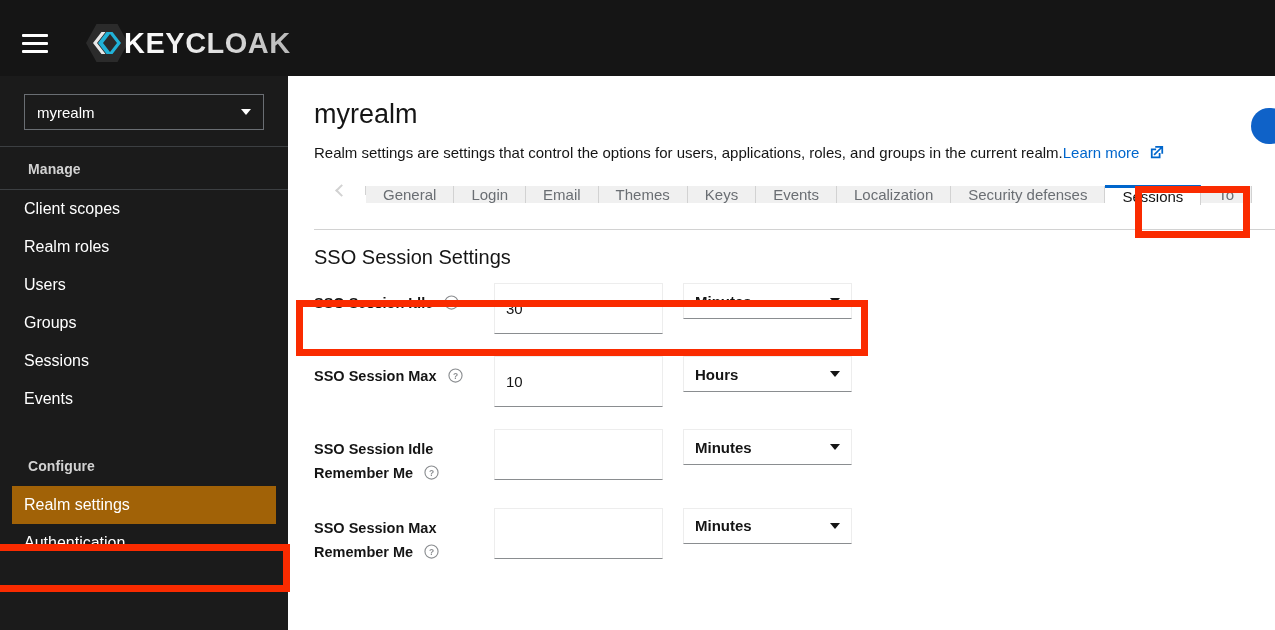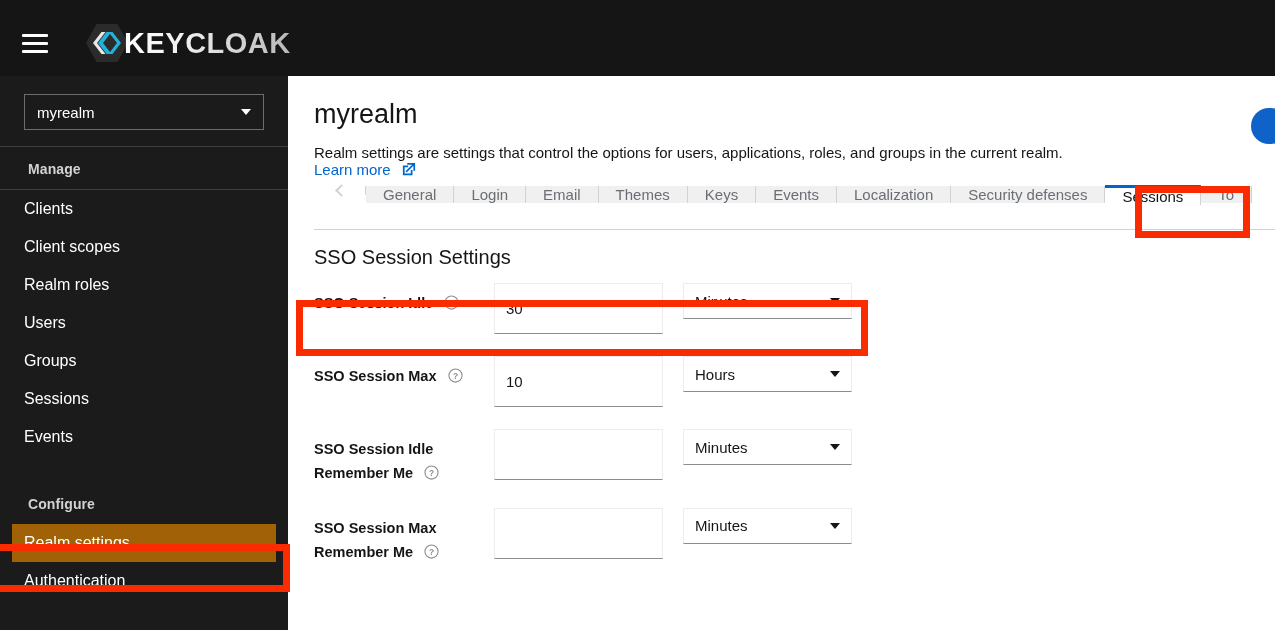--- a/index.html
+++ b/index.html
@@ -102,21 +102,20 @@
   .page-header { padding: 24px 26px 0 26px; position: relative; }
   .page-title {
     font-size: 27px; color: #151515; font-weight: normal;
     line-height: 1.1;
   }
   .page-desc-row {
     margin-top: 14px;
     font-size: 15px; color: #151515;
     display: flex; align-items: baseline; flex-wrap: nowrap;
     white-space: nowrap;
-    flex-direction: column;
   }
   .learn-more {
     color: #0066cc; margin-left: 0;
     text-decoration: none; cursor: pointer;
     display: inline-flex; align-items: center; gap: 11px;
   }
   .ext-icon { width: 14px; height: 14px; display: block; }
 
   .blue-pill {
     position: absolute;
@@ -199,21 +198,21 @@
     position: relative;
     width: 169px; height: 36px;
     margin-left: 20px;
     border: 1px solid #ededed;
     border-bottom: 1px solid #8a8d90;
     background: #ffffff;
     display: flex; align-items: center;
     padding: 0 11px;
     cursor: pointer;
   }
-  .unit-select-label { flex: 1; font-size: 15px; color: #151515; }
+  .unit-select-label { flex: 1; font-size: 15px; color: #151515; font-weight: bold; }
   .caret-dark {
     width: 0; height: 0;
     border-left: 5px solid transparent;
     border-right: 5px solid transparent;
     border-top: 6px solid #151515;
   }
 
   
   .annot {
     position: absolute;
@@ -254,21 +253,20 @@
       <span class="realm-select-label">myrealm</span>
       <span class="caret-down"></span>
     </div>
   </div>
 
   <div class="nav-divider"></div>
 
   <div class="nav-section-title">Manage</div>
   <div class="nav-divider"></div>
 
-  <div class="nav-item">Clients</div>
   <div class="nav-item">Client scopes</div>
   <div class="nav-item">Realm roles</div>
   <div class="nav-item">Users</div>
   <div class="nav-item">Groups</div>
   <div class="nav-item">Sessions</div>
   <div class="nav-item">Events</div>
 
   <div class="nav-gap"></div>
 
   <div class="nav-section-title">Configure</div>

